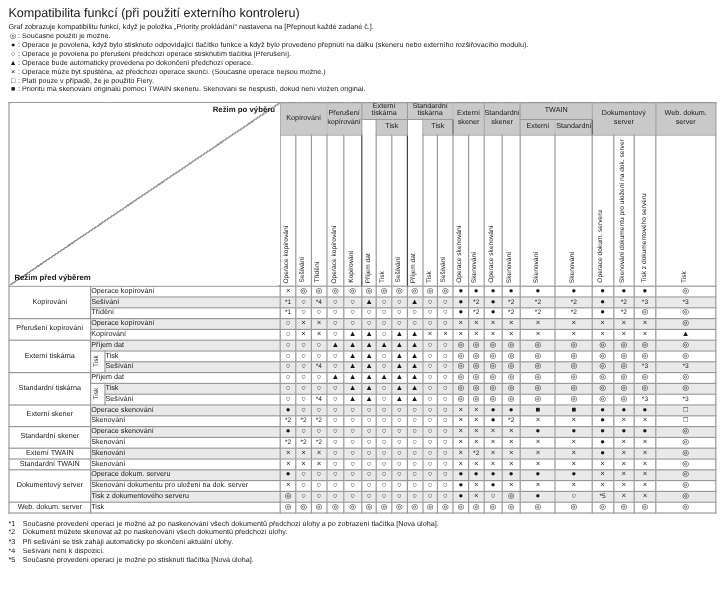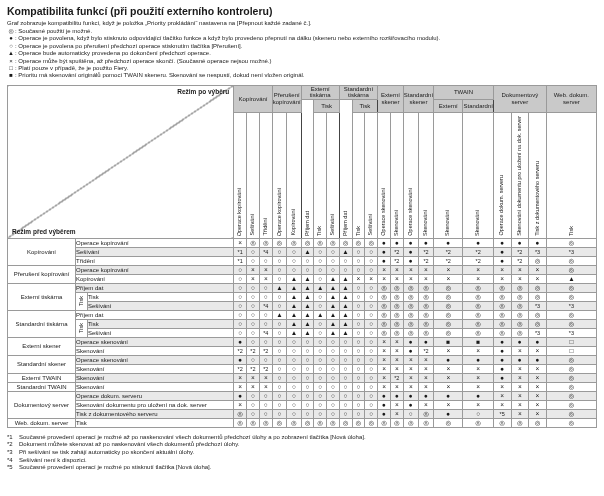--- a/index.html
+++ b/index.html
@@ -1,18 +1,18 @@
 <!DOCTYPE html>
 <html><head>
 <meta charset="utf-8">
 <style>
   html,body{margin:0;padding:0;background:#fff;}
   body{width:604px;height:496px;box-sizing:border-box;padding:5px 7px;
        font-family:"Liberation Sans",sans-serif;color:#1a1a1a;}
-  .title{font-size:10.5px;font-weight:bold;margin:0 0 3px 0;}
+  .title{font-size:10.5px;font-weight:normal;margin:0 0 3px 0;}
   .intro{font-size:6px;margin:0 0 2px 0;}
   ul.legend{list-style:none;margin:0 0 5px 0;padding:0;}
   ul.legend li{font-size:6px;line-height:7.4px;white-space:nowrap;overflow:hidden;}
   ul.legend .lsym{display:inline-block;width:8px;text-align:center;}
 
   table.compat{border-collapse:collapse;table-layout:fixed;border:1px solid #444;}
   table.compat th,table.compat td{border:1px solid #9a9a9a;padding:0;font-weight:normal;
        overflow:hidden;box-sizing:border-box;}
   th.ghead,th.subhead{background:#c9c9c9;font-size:6px;font-weight:bold;line-height:6.5px;}
   th.ghead{height:14px;}

